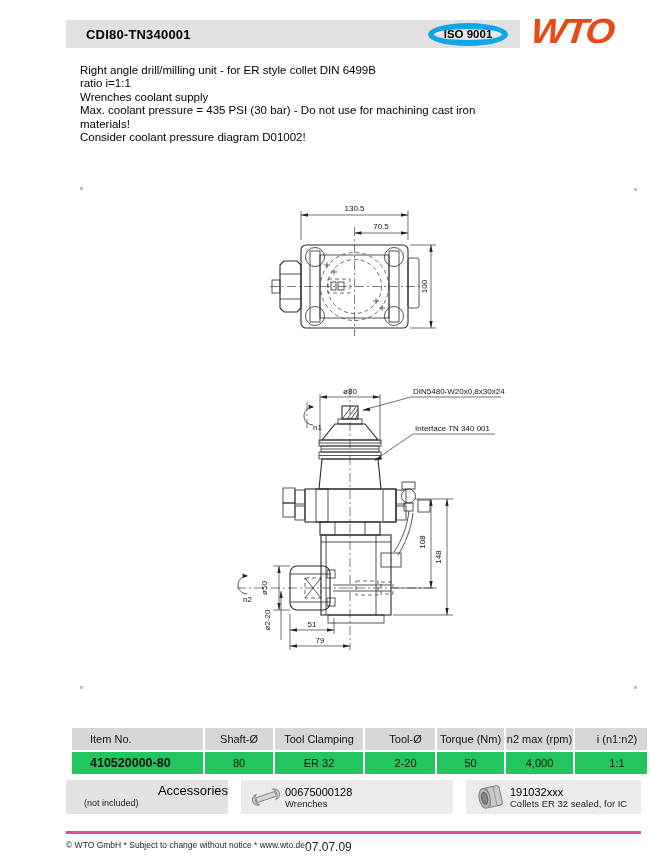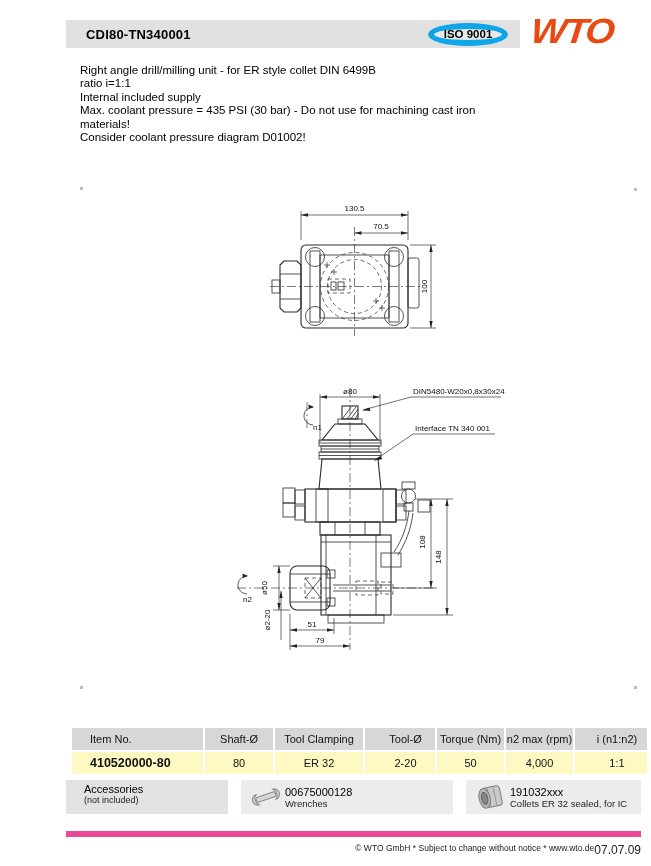--- a/index.html
+++ b/index.html
@@ -27,61 +27,61 @@
   .ln2  { fill:none; stroke:#2a2a2a; stroke-width:.8; }
   .dash { fill:none; stroke:#444; stroke-width:.8; stroke-dasharray:4 3; }
   .cl   { fill:none; stroke:#444; stroke-width:.7; stroke-dasharray:9 3 2 3; }
   .dim  { fill:none; stroke:#333; stroke-width:.7; }
   .ah   { fill:#222; stroke:none; }
   .regmark { width:3px; height:3px; background:#9a9a9a; opacity:.65; }
 
   
   .tbl { left:44px; top:728px; width:612px; font-size:11px; }
   .trow { display:flex; gap:2px; margin-bottom:2px; }
-  .cell { background:#fef9c3; height:22px; display:flex; align-items:center; justify-content:center; color:#111; }
+  .cell { background:#22c55e; height:22px; display:flex; align-items:center; justify-content:center; color:#111; }
   .trow.head .cell { background:#d7d7d7; }
   .c0 { width:131px; justify-content:flex-start; padding-left:18px; }
   .c1 { width:68px; } .c2 { width:88px; } .c3 { width:70px;padding-left:11px; }
   .c4 { width:67px; } .c5 { width:67px; } .c6 { width:72px;padding-left:12px; }
   .itemno { font-weight:bold; font-size:12.5px; }
 
   
   .acc { left:38px; top:780px; width:575px; height:34px; }
   .accbox { position:absolute; top:0; height:34px; background:#ececec; }
   .accbox.first { left:0; width:162px; background:#e2e2e2; padding:3px 0 0 18px; }
   .accbox.second { left:175px; width:212px; }
   .accbox.third { left:400px; width:175px; }
-  .acc-title { font-size:11px; }
+  .acc-title { font-size:13px;text-align:right; }
   .acc-note { font-size:9px; color:#222; }
   .accitem { display:flex; align-items:center; height:34px; padding-left:6px; }
   .accicon { width:38px; display:flex; justify-content:center; }
   .acc-code { font-size:11px; line-height:12px; }
   .acc-name { font-size:9.5px; line-height:11px; color:#222; }
 
   
-  .footer { left:38px; top:831px; width:575px; border-top:6px solid #ec4899;
-            display:flex; justify-content:flex-end; padding-top:6px;
+  .footer { left:38px; top:831px; width:575px; border-top:3px solid #ec4899;
+            display:flex; justify-content:flex-start; padding-top:6px;
             font-size:8.5px; color:#222; }
   .footer .fr { font-size:12px; }
 </style>
 </head>
 <body>
 
 <div class="page">
 
   <div class="abs titlebar">
     <span class="ttl">CDI80-TN340001</span>
     <span class="iso">ISO 9001</span>
   </div>
   <div class="abs logo">WTO</div>
 
   <div class="abs desc">
     <div>Right angle drill/milling unit - for ER style collet DIN 6499B</div>
     <div>ratio i=1:1</div>
-    <div>Internal included supply</div>
+    <div>Wrenches coolant supply</div>
     <div>Max. coolant pressure = 435 PSI (30 bar) - Do not use for machining cast iron</div>
     <div>materials!</div>
     <div>Consider coolant pressure diagram D01002!</div>
   </div>
 
   <div class="abs regmark" style="left:52px; top:187px;"></div>
   <div class="abs regmark" style="left:606px; top:188px;"></div>
   <div class="abs regmark" style="left:52px; top:686px;"></div>
   <div class="abs regmark" style="left:606px; top:686px;"></div>
 

